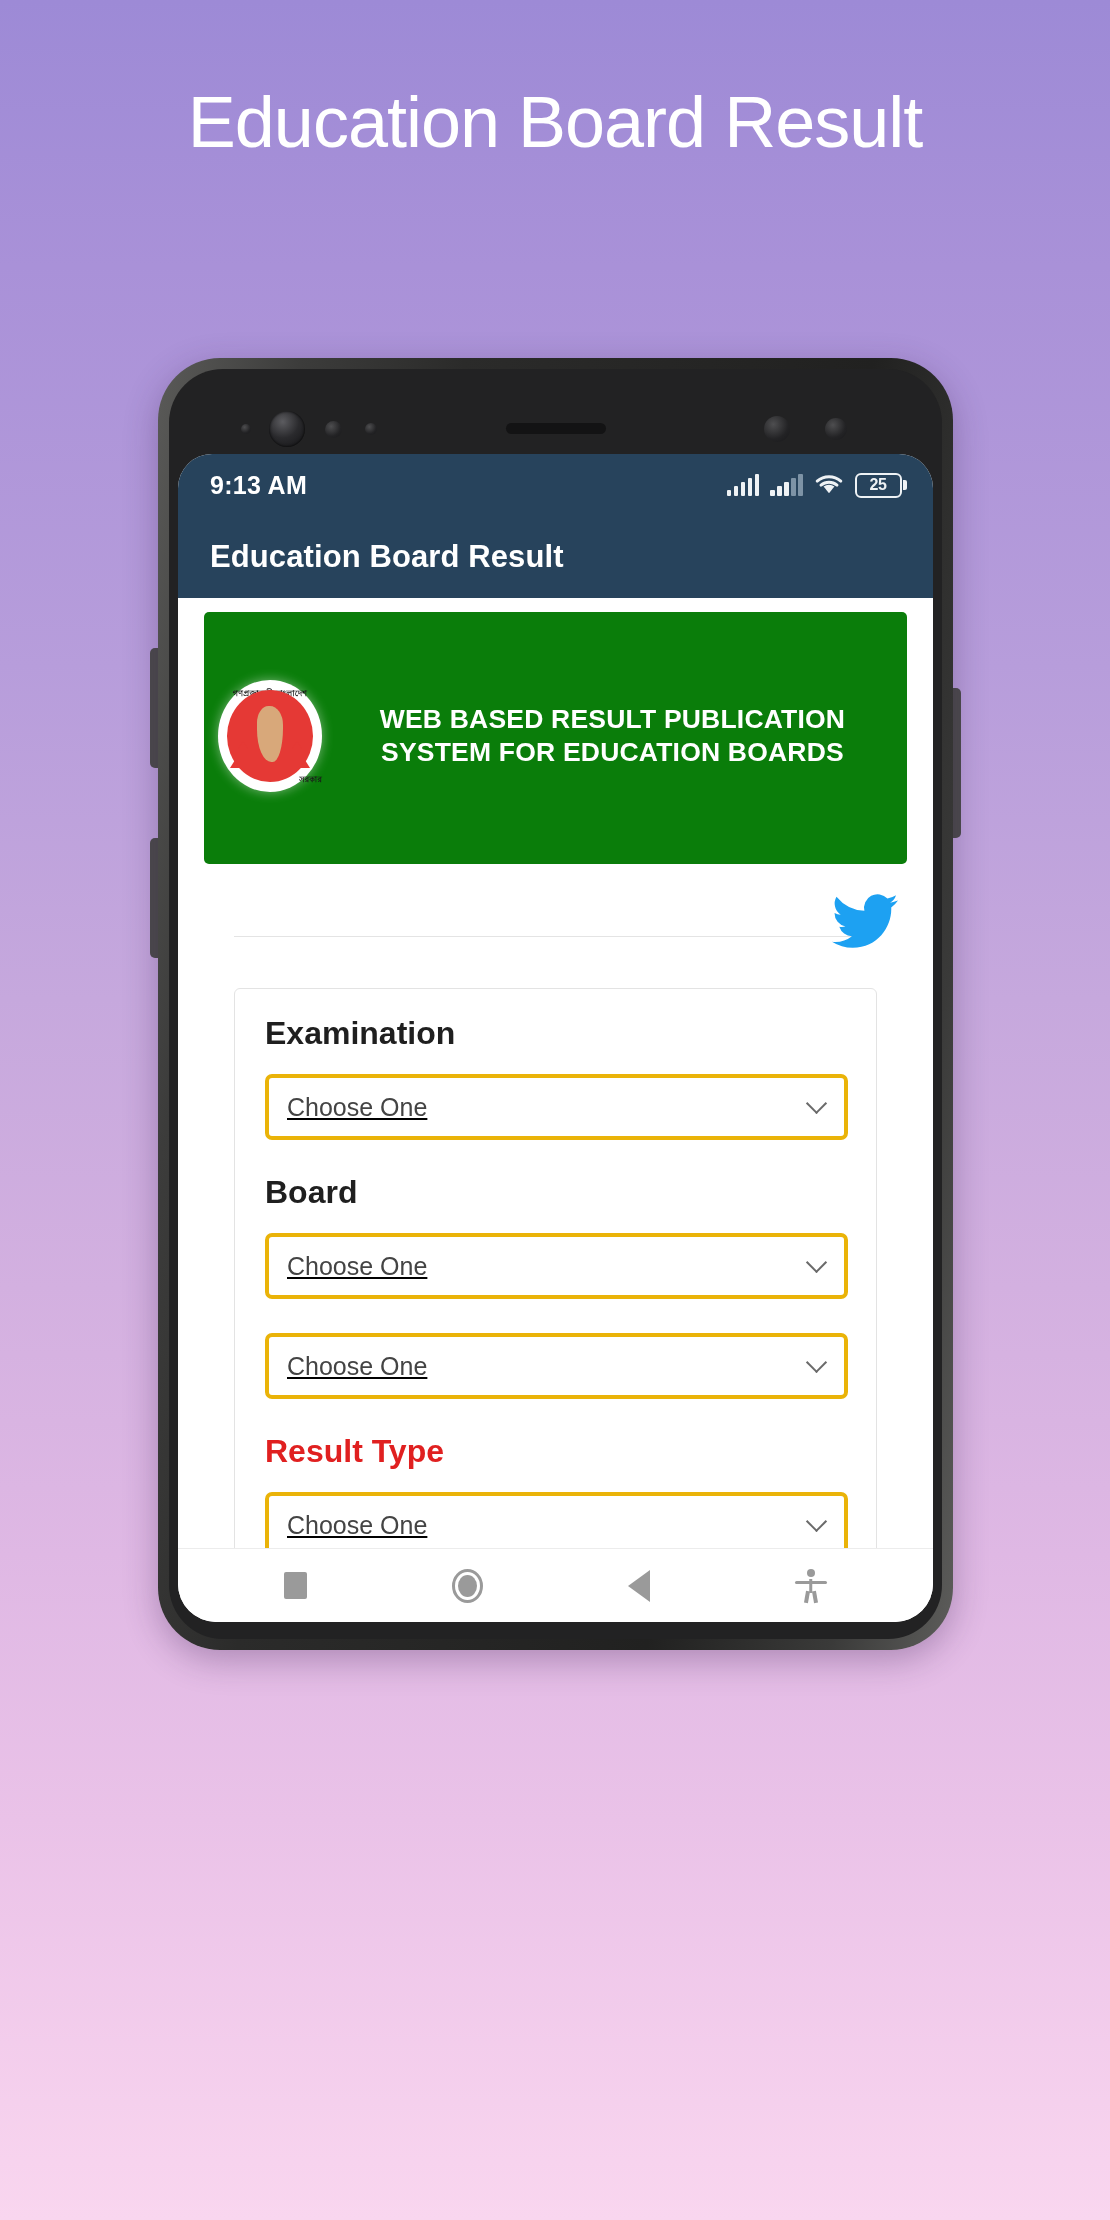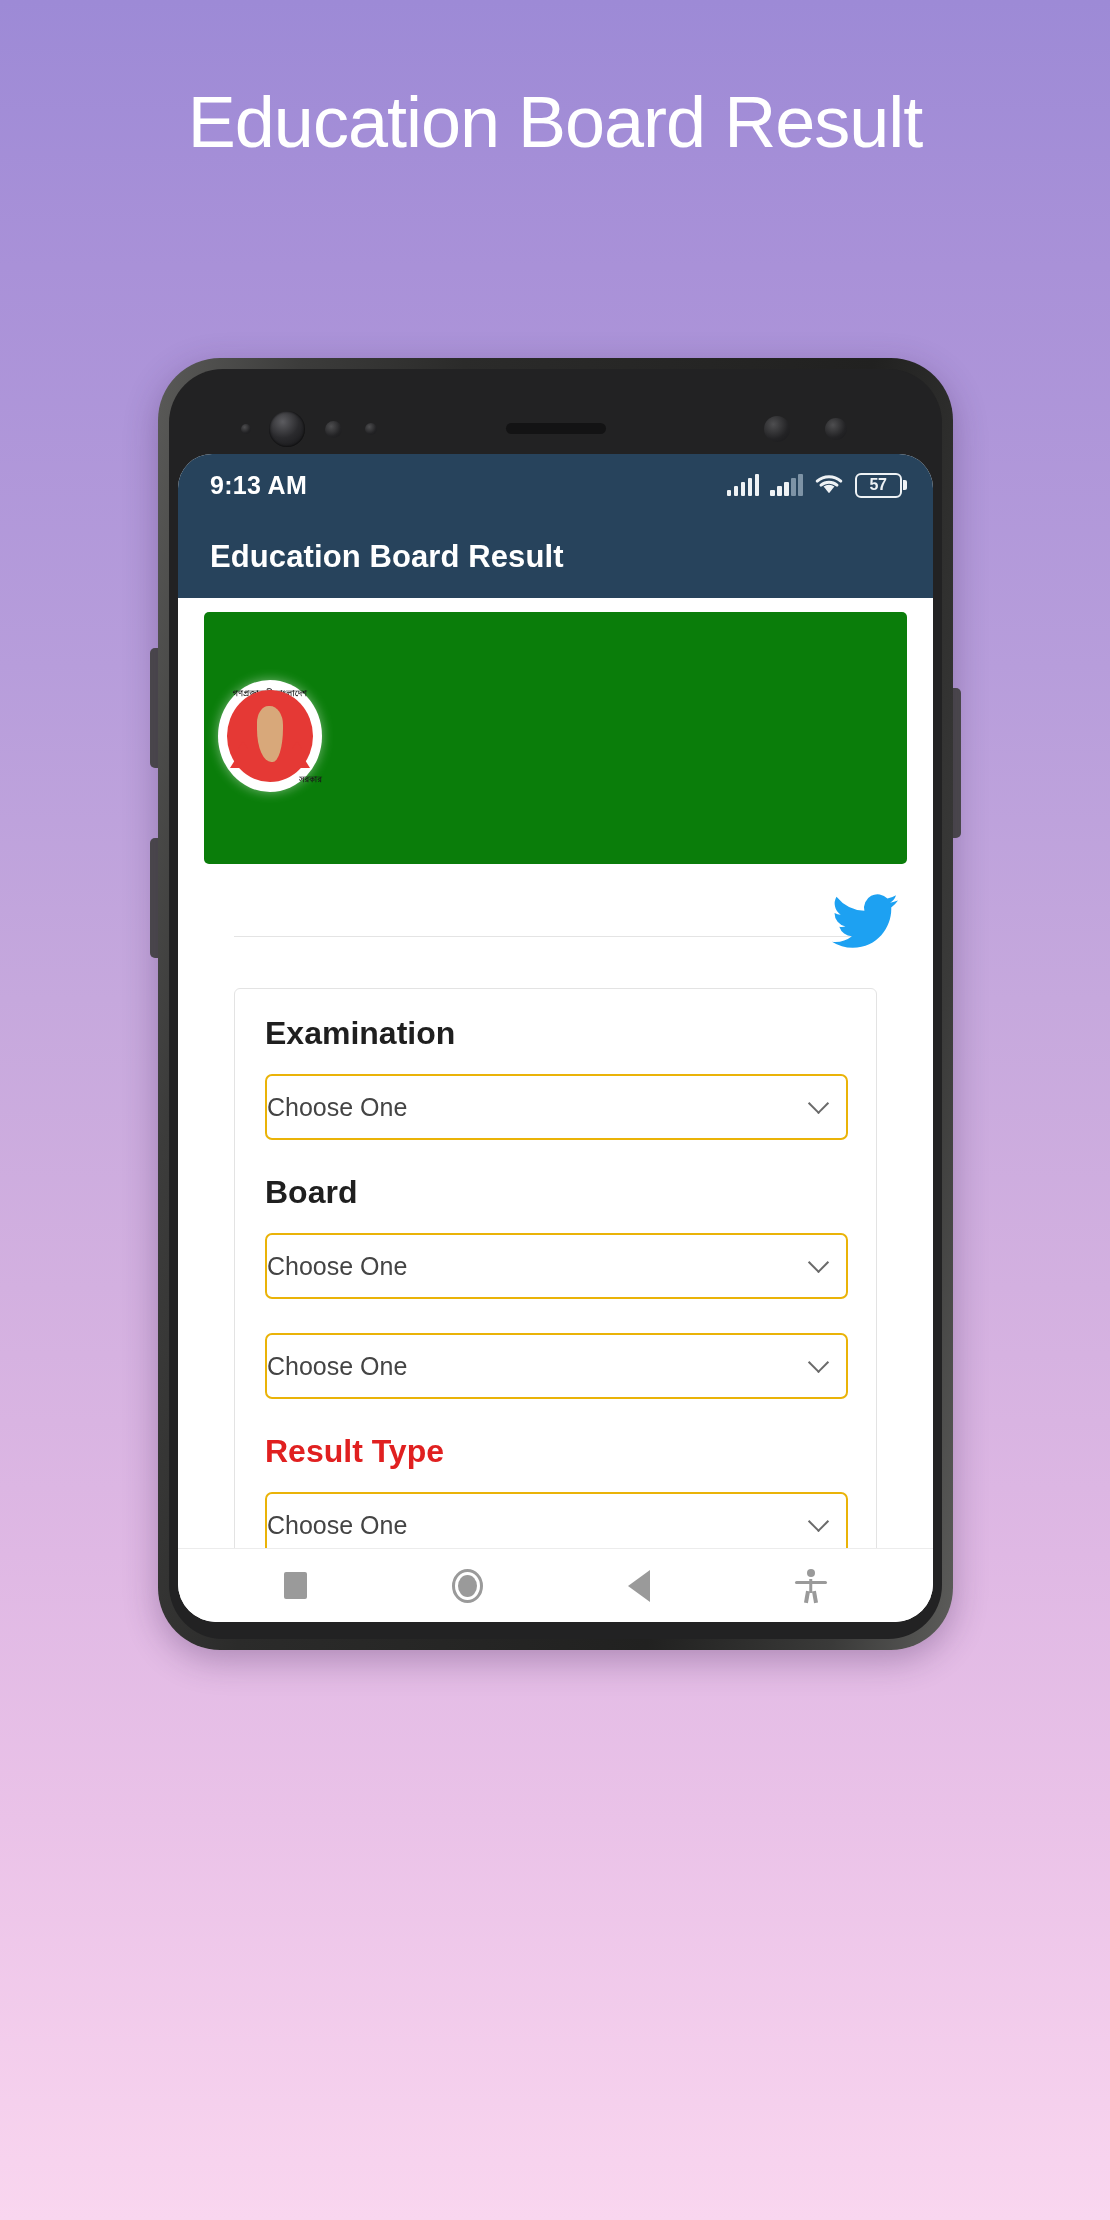--- a/index.html
+++ b/index.html
@@ -310,28 +310,29 @@
   .field-label {
     font-size: 32px;
     font-weight: bold;
     color: #1f1f1f;
     margin-bottom: 22px;
   }
   .field-label.req { color: #e02020; }
 
   .select-box {
     position: relative;
-    border: 2px solid #eab308;
+    border: 4px solid #eab308;
     border-radius: 7px;
     height: 66px;
     display: flex;
     align-items: center;
-    padding: 0 0;
+    padding: 0 18px;
     background: #ffffff;
     margin-bottom: 34px;
+    text-decoration: underline;
   }
   .select-box:last-child { margin-bottom: 0; }
   .select-value {
     font-size: 25px;
     color: #444444;
   }
   .chev {
     position: absolute;
     right: 20px;
     top: 50%;
@@ -441,21 +442,21 @@
               <i></i>
               <i></i>
             </div>
           <svg width="30" height="24" viewBox="0 0 30 24">
             <path d="M15 20.2 L9.6 13.6 a8.6 8.6 0 0 1 10.8 0 Z" fill="#eef2f5"></path>
             <path d="M3.2 8.1 a18 18 0 0 1 23.6 0" stroke="#eef2f5" stroke-width="3" fill="none" stroke-linecap="round"></path>
             <path d="M7.0 12.1 a12.4 12.4 0 0 1 16.0 0" stroke="#eef2f5" stroke-width="3" fill="none" stroke-linecap="round"></path>
           </svg>
           <div class="battery">
             <div class="battery-body">
-                <span>57</span>
+                <span>25</span>
               </div>
             <div class="battery-cap"></div>
           </div>
         </div>
       </div>
 
       <div class="app-bar">
         <div class="app-bar-title">Education Board Result</div>
       </div>
 
@@ -467,20 +468,21 @@
             <div class="emblem-txt-top">গণপ্রজাতন্ত্রী  বাংলাদেশ</div>
             <div class="emblem-ring"></div>
             <div class="emblem-map"></div>
             <div class="emblem-star st-l"></div>
             <div class="emblem-star st-r"></div>
             <div class="emblem-star st-ll"></div>
             <div class="emblem-star st-rr"></div>
             <div class="emblem-txt-bot">সরকার</div>
           </div>
           <div class="banner-text">
+            <div class="banner-main">WEB BASED RESULT PUBLICATION SYSTEM FOR EDUCATION BOARDS</div>
           </div>
         </div>
 
         <div class="social-row">
           <div class="hr"></div>
           <svg class="tw-bird" width="80" height="66" viewBox="0 0 24 24">
             <path fill="#1da1f2" d="M23.95 4.57a10 10 0 0 1-2.82.77 4.96 4.96 0 0 0 2.16-2.72 9.9 9.9 0 0 1-3.13 1.2 4.92 4.92 0 0 0-8.38 4.48A13.98 13.98 0 0 1 1.64 3.16a4.92 4.92 0 0 0 1.52 6.57 4.9 4.9 0 0 1-2.23-.61v.06a4.92 4.92 0 0 0 3.95 4.83 4.94 4.94 0 0 1-2.22.08 4.93 4.93 0 0 0 4.6 3.42A9.88 9.88 0 0 1 0 19.54a13.94 13.94 0 0 0 7.55 2.21c9.05 0 14-7.5 14-14 0-.21 0-.42-.02-.63a9.94 9.94 0 0 0 2.46-2.55z"></path>
           </svg>
         </div>
 

